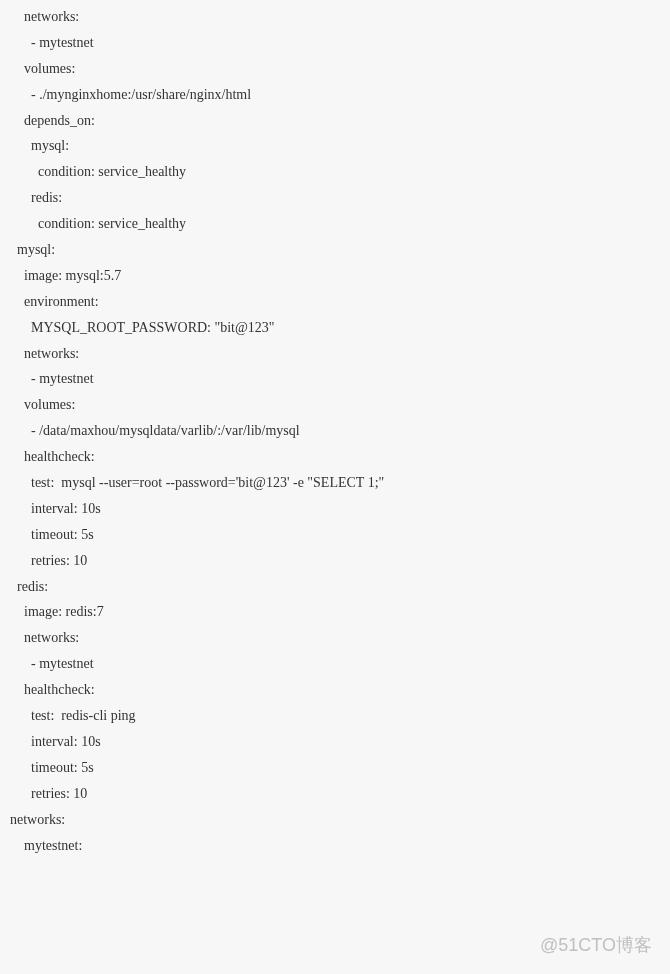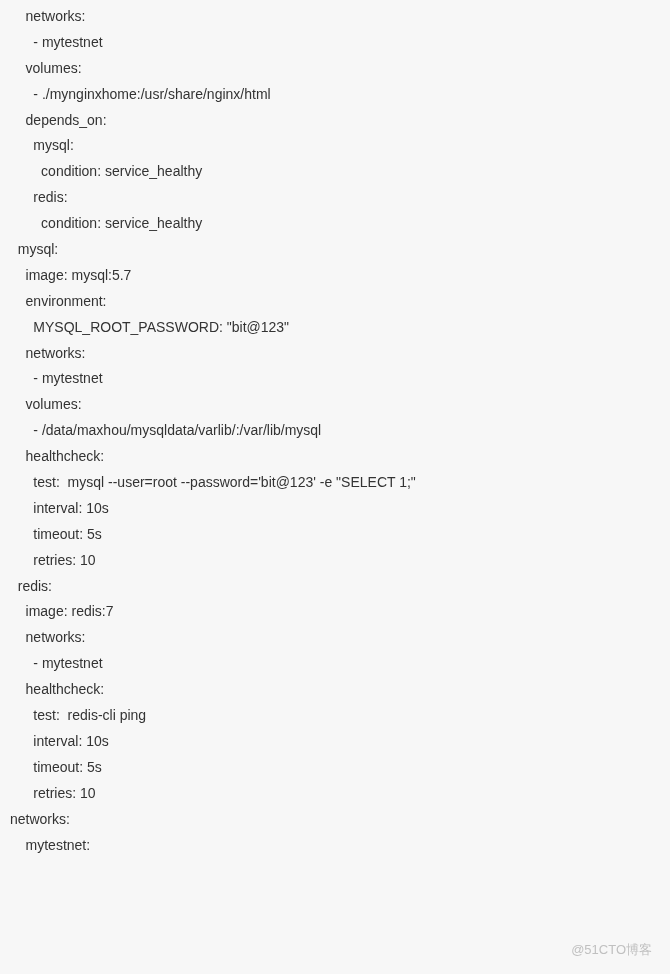--- a/index.html
+++ b/index.html
@@ -13,28 +13,28 @@
       background: #f7f7f7;
       font-family: "SFMono-Regular", Consolas, "Liberation Mono", Menlo, monospace;
       font-size: 14px;
       line-height: 1.85;
       color: #333;
       padding: 4px 4px 4px 10px;
       position: relative;
     }
     pre {
       white-space: pre;
-      font-family: Liberation Sans, sans-serif;
+      font-family: Liberation Serif, serif;
     }
     .watermark {
       position: absolute;
       bottom: 12px;
       right: 18px;
       color: #c0c0c0;
-      font-size: 13px;
+      font-size: 18px;
       font-family: Arial, sans-serif;
     }
   </style>
 </head>
 <body>
 
 <pre>    networks:
       - mytestnet
     volumes:
       - ./mynginxhome:/usr/share/nginx/html

